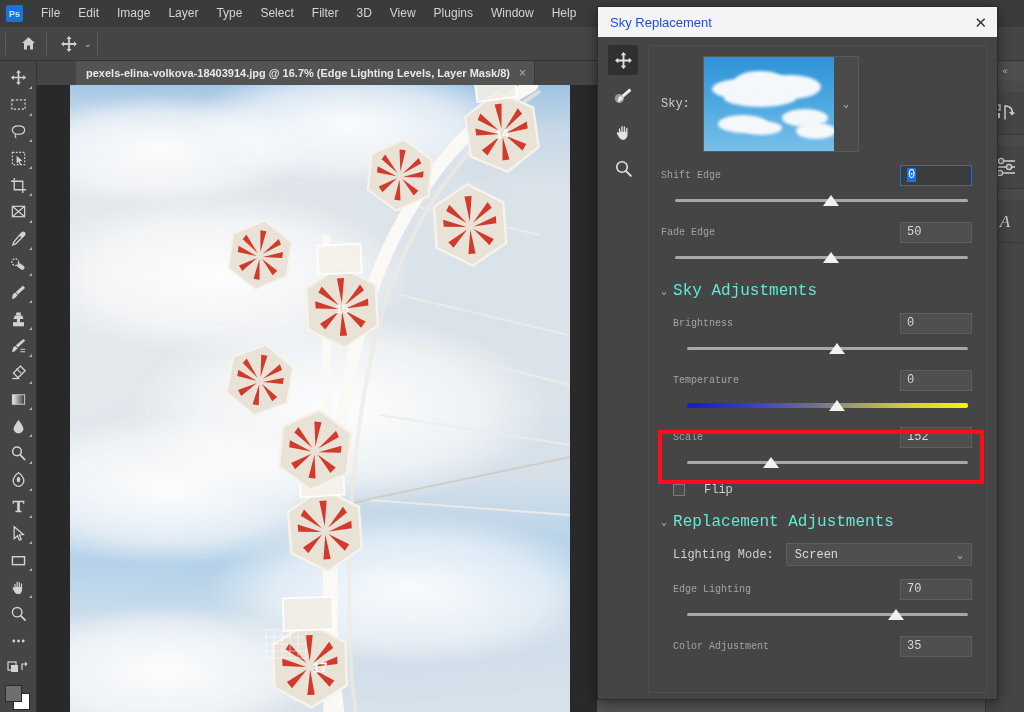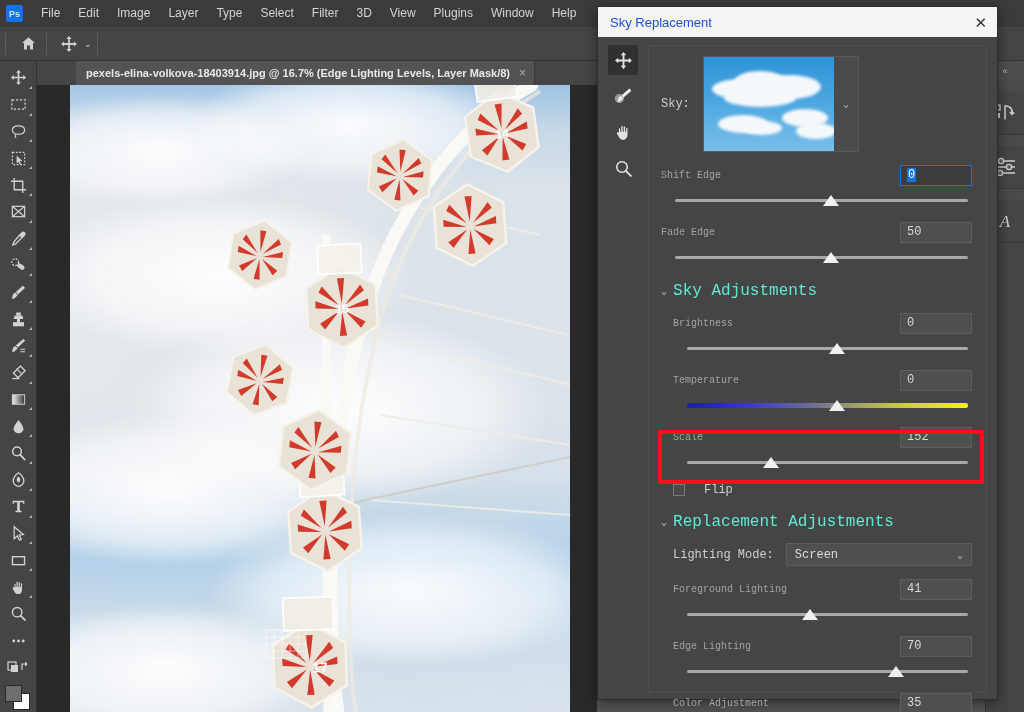--- a/index.html
+++ b/index.html
@@ -719,30 +719,20 @@
         </div>
 
         <div class="selectrow indent">
           <span class="row-label">Lighting Mode:</span>
           <span class="select">
             <span>Screen</span>
             <span class="caret">⌄</span>
           </span>
         </div>
 
-        <div class="ctrl indent">
-          <div class="ctrl-head">
-            <span class="ctrl-name">Foreground Lighting</span>
-            <span class="numbox">41</span>
-          </div>
-          <div class="slider">
-            <div class="track"></div>
-            <div class="thumb" style="left:calc(14px + 41% - 8px);"></div>
-          </div>
-        </div>
 
         <div class="ctrl indent">
           <div class="ctrl-head">
             <span class="ctrl-name">Edge Lighting</span>
             <span class="numbox">70</span>
           </div>
           <div class="slider">
             <div class="track"></div>
             <div class="thumb" style="left:calc(14px + 70% - 8px);"></div>
           </div>

